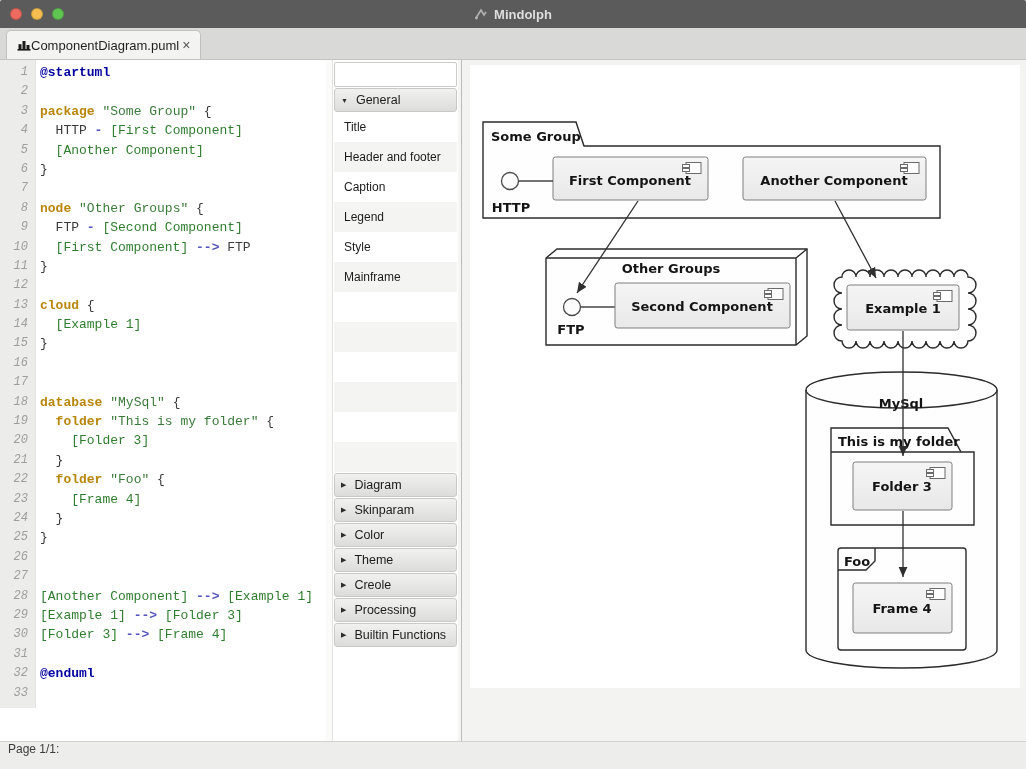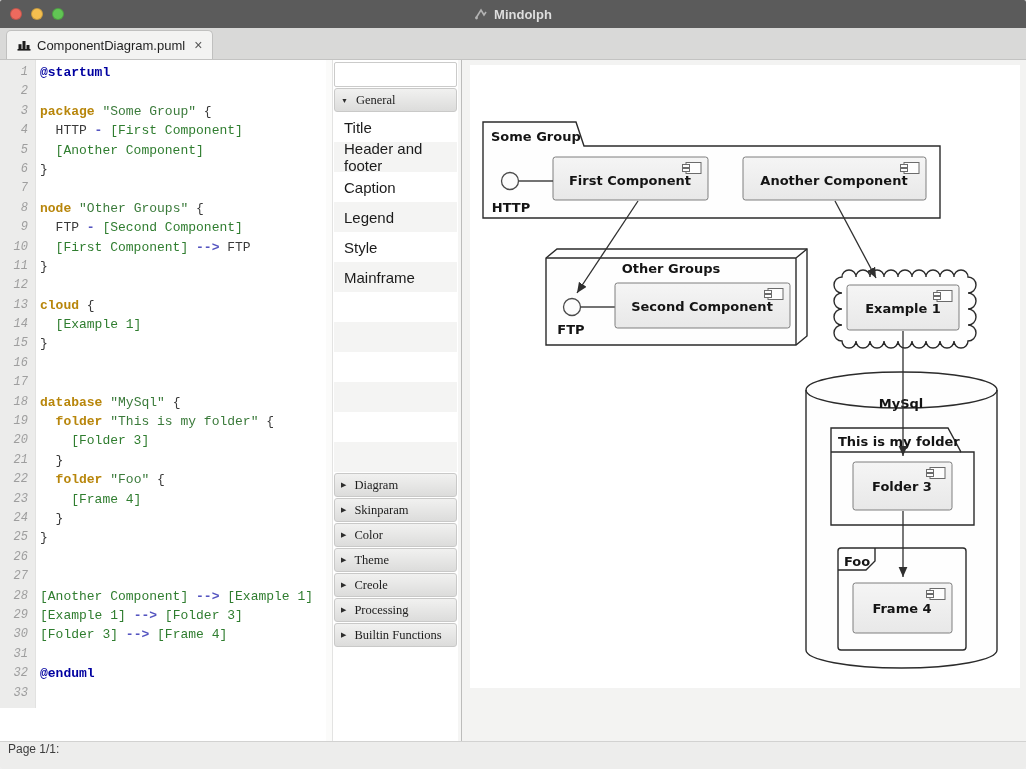--- a/index.html
+++ b/index.html
@@ -12,21 +12,21 @@
   .tl{width:12px;height:12px;border-radius:50%;display:inline-block;box-sizing:border-box;border:1px solid rgba(0,0,0,.18);}
   .tl.close{background:var(--traffic-close,#ed6a5e);}
   .tl.min{background:var(--traffic-min,#f5bf4f);}
   .tl.max{background:var(--traffic-zoom,#61c554);}
   .title-wrap{position:absolute;left:0;right:0;top:0;bottom:0;display:flex;align-items:center;justify-content:center;gap:6px;pointer-events:none;}
   .title{color:#dedede;font-weight:bold;font-size:13px;}
 
   
   .tabbar{height:32px;background:#d9d9d8;border-bottom:1px solid #c3c3c2;box-sizing:border-box;display:flex;align-items:flex-end;}
   .tab{height:29px;margin-left:6px;background:#f3f3f2;border:1px solid #c0c0bf;border-bottom:none;
-       border-radius:5px 5px 0 0;display:flex;align-items:center;gap:6px;padding:0 10px;box-sizing:border-box;}
+       border-radius:5px 5px 0 0;display:flex;align-items:center;padding:0 10px;box-sizing:border-box;}
   .tab-label{font-size:13px;color:#1f1f1f;}
   .tab-close{color:#555;font-size:14px;line-height:1;margin-left:3px;cursor:default;}
 
   
   .main{display:flex;height:681px;}
 
   
   .editor{width:326px;background:#fff;display:flex;align-items:flex-start;overflow:hidden;}
   .gutter{width:36px;background:#ececeb;border-right:1px solid #e2e2e1;padding:3px 0 5px 0;box-sizing:border-box;}
   .num{font-family:"Liberation Mono",monospace;font-style:italic;font-size:12px;color:#9e9e9e;
@@ -41,22 +41,22 @@
   .tk-pl{color:var(--syntax-plain,#3a3a3a);}
 
   .splitter{width:6px;background:#fbfbfa;}
 
   
   .outline{width:126px;background:#fff;border-left:1px solid #e3e3e2;box-sizing:border-box;padding:2px 1px 0 1px;}
   .search-input{display:block;width:100%;height:25px;box-sizing:border-box;border:1px solid #cbcbca;border-radius:2px;background:#fff;outline:none;margin:0 0 1px 0;font:12px "Liberation Sans",sans-serif;}
   .acc-header{height:24px;margin-top:1px;background:linear-gradient(#f1f1f0,#dcdcdb);border:1px solid #c9c9c8;
               border-radius:3px;display:flex;align-items:center;gap:8px;padding:0 6px;box-sizing:border-box;cursor:default;}
   .arrow{font-size:7px;color:#2d2d2d;}
-  .acc-label{font-size:12.5px;color:#1c1c1c;font-family:Liberation Serif, serif;}
-  .acc-item{height:30px;display:flex;align-items:center;padding:0 10px;box-sizing:border-box;font-size:15px;color:#1b1b1b;}
+  .acc-label{font-size:12.5px;color:#1c1c1c;}
+  .acc-item{height:30px;display:flex;align-items:center;padding:0 10px;box-sizing:border-box;font-size:12px;color:#1b1b1b;}
   .acc-list .acc-item:nth-child(even){background:#f4f4f3;}
 
   .gap2{width:3px;background:#f5f5f4;}
   .vline{width:1px;background:#bcbcbb;}
 
   
   .preview{flex:1;background:#f3f3f2;position:relative;}
   .canvas{position:absolute;left:8px;top:5px;width:550px;height:623px;background:#fff;}
   .canvas svg{position:absolute;left:0;top:0;}
   .dt{font-family:"DejaVu Sans",sans-serif;font-weight:bold;font-size:13px;fill:#141414;}

